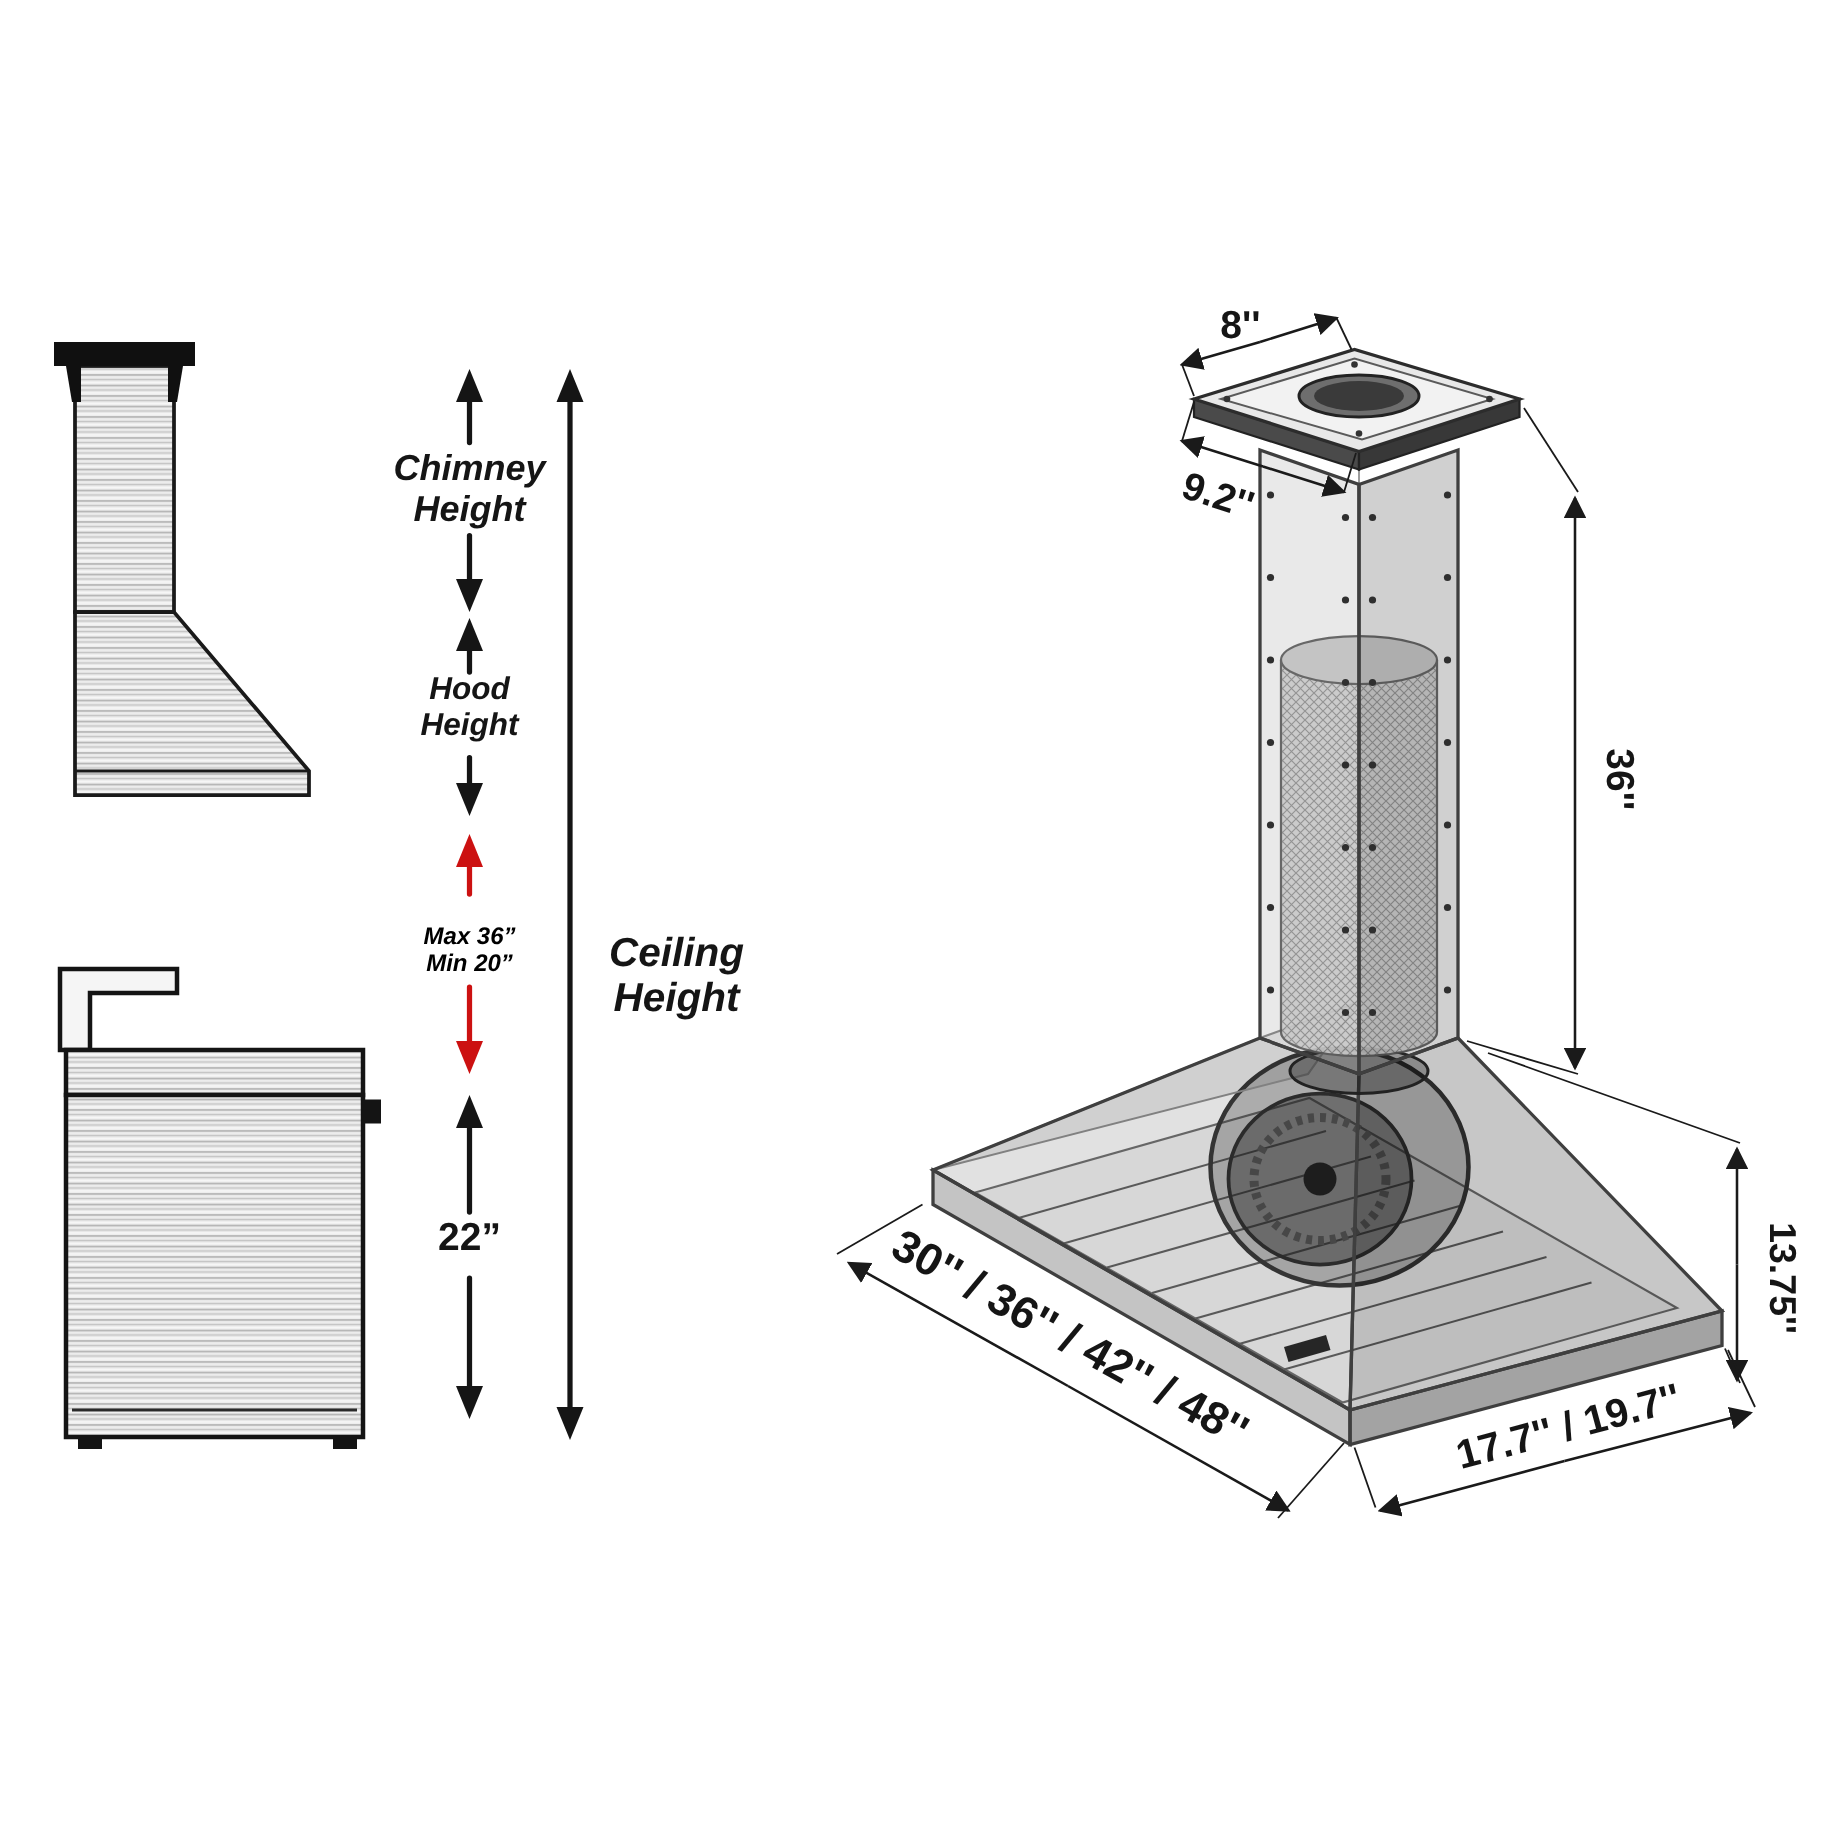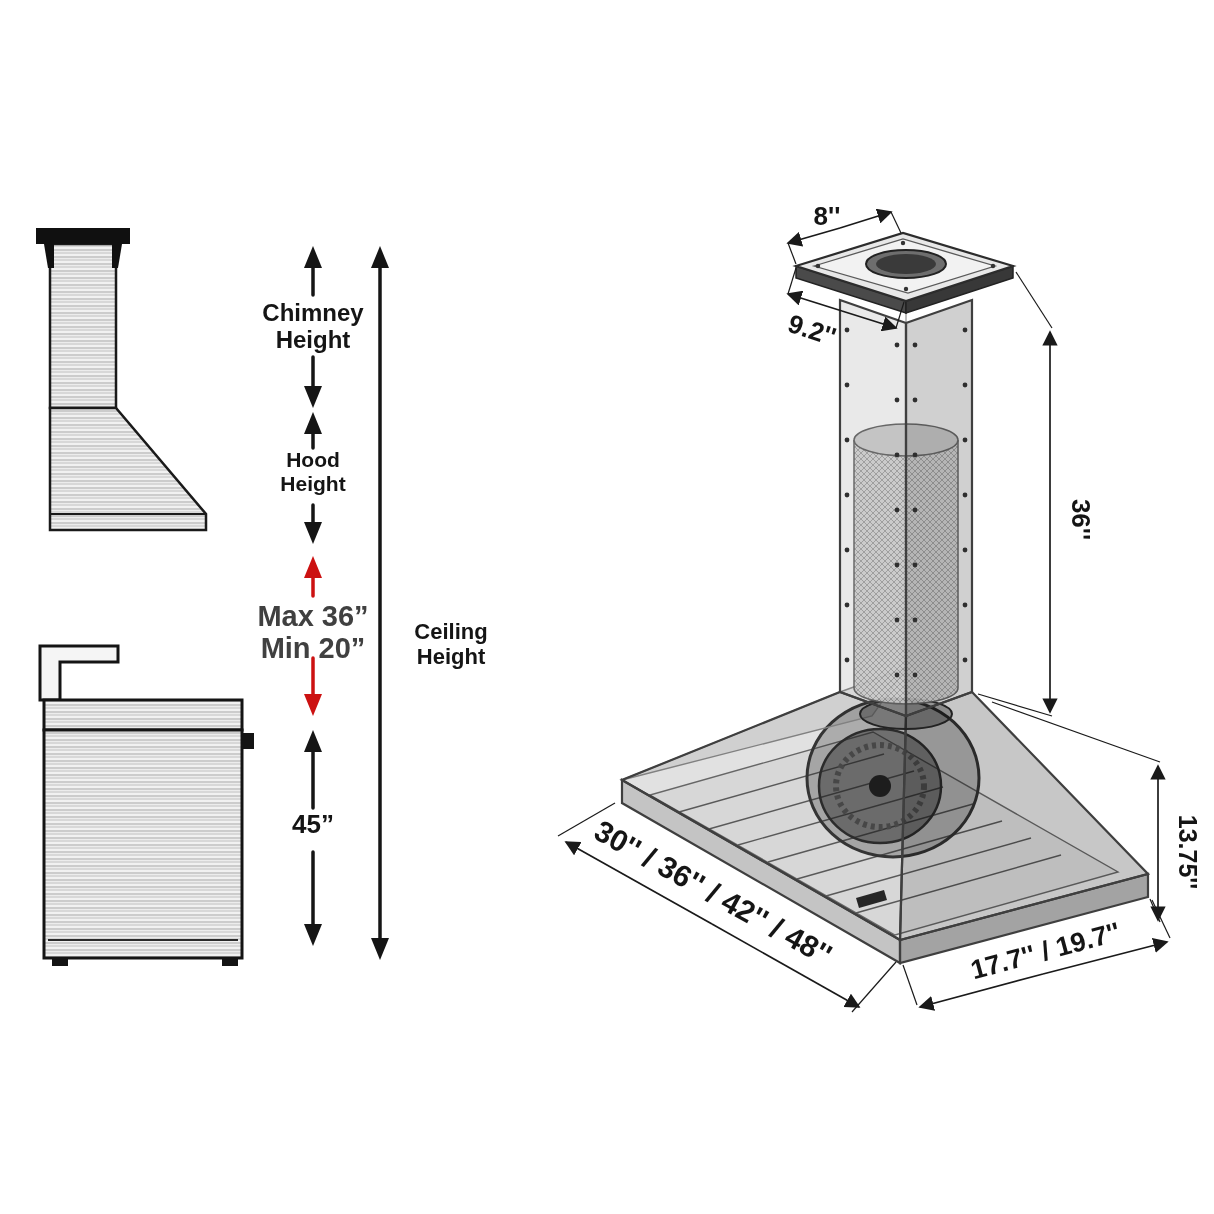--- a/index.html
+++ b/index.html
@@ -12,26 +12,26 @@
   }
   svg.art{position:absolute;left:0;top:0;}
   .lbl{
     position:absolute;
     font-weight:700;
     color:#151515;
     text-align:center;
     line-height:1.12;
     white-space:nowrap;
   }
-  .ln{display:block;}
+  .ln{display:block;font-style:italic;}
   .lbl-chimney{left:226px;top:300px;width:174px;font-size:24px;}
   .lbl-hood{left:226px;top:448px;width:174px;font-size:21px;}
-  .lbl-clearance{left:216px;top:600px;width:194px;font-size:29px;color:#404040;}
+  .lbl-clearance{left:216px;top:616px;width:194px;font-size:16px;color:#000000;}
   .lbl-r36{left:262px;top:810px;width:102px;font-size:26px;}
-  .lbl-ceiling{left:380px;top:620px;width:142px;font-size:22px;}
+  .lbl-ceiling{left:380px;top:620px;width:142px;font-size:27px;}
   .lbl-dim8{left:792px;top:202px;width:70px;font-size:26px;}
   .lbl-dim92{left:752px;top:316px;width:120px;font-size:26px;transform:rotate(18deg);transform-origin:center;}
   .lbl-dim36{left:1040px;top:505px;width:80px;font-size:26px;transform:rotate(90deg);transform-origin:center;}
   .lbl-dim1375{left:1128px;top:838px;width:120px;font-size:25px;transform:rotate(90deg);transform-origin:center;}
   .lbl-dimw{left:538px;top:876px;width:350px;font-size:30px;transform:rotate(29deg);transform-origin:center;}
   .lbl-dimd{left:903px;top:936px;width:285px;font-size:27px;transform:rotate(-15deg);transform-origin:center;}
 </style>
 </head>
 <body>
 
@@ -228,21 +228,21 @@
   <div class="lbl lbl-hood">
     <span class="ln">Hood</span>
     <span class="ln">Height</span>
   </div>
 
   <div class="lbl lbl-clearance">
     <span class="ln">Max 36”</span>
     <span class="ln">Min 20”</span>
   </div>
 
-  <div class="lbl lbl-r36">45”</div>
+  <div class="lbl lbl-r36">22”</div>
 
   <div class="lbl lbl-ceiling">
     <span class="ln">Ceiling</span>
     <span class="ln">Height</span>
   </div>
 
   <div class="lbl lbl-dim8">8''</div>
   <div class="lbl lbl-dim92">9.2''</div>
   <div class="lbl lbl-dim36">36''</div>
   <div class="lbl lbl-dim1375">13.75''</div>

